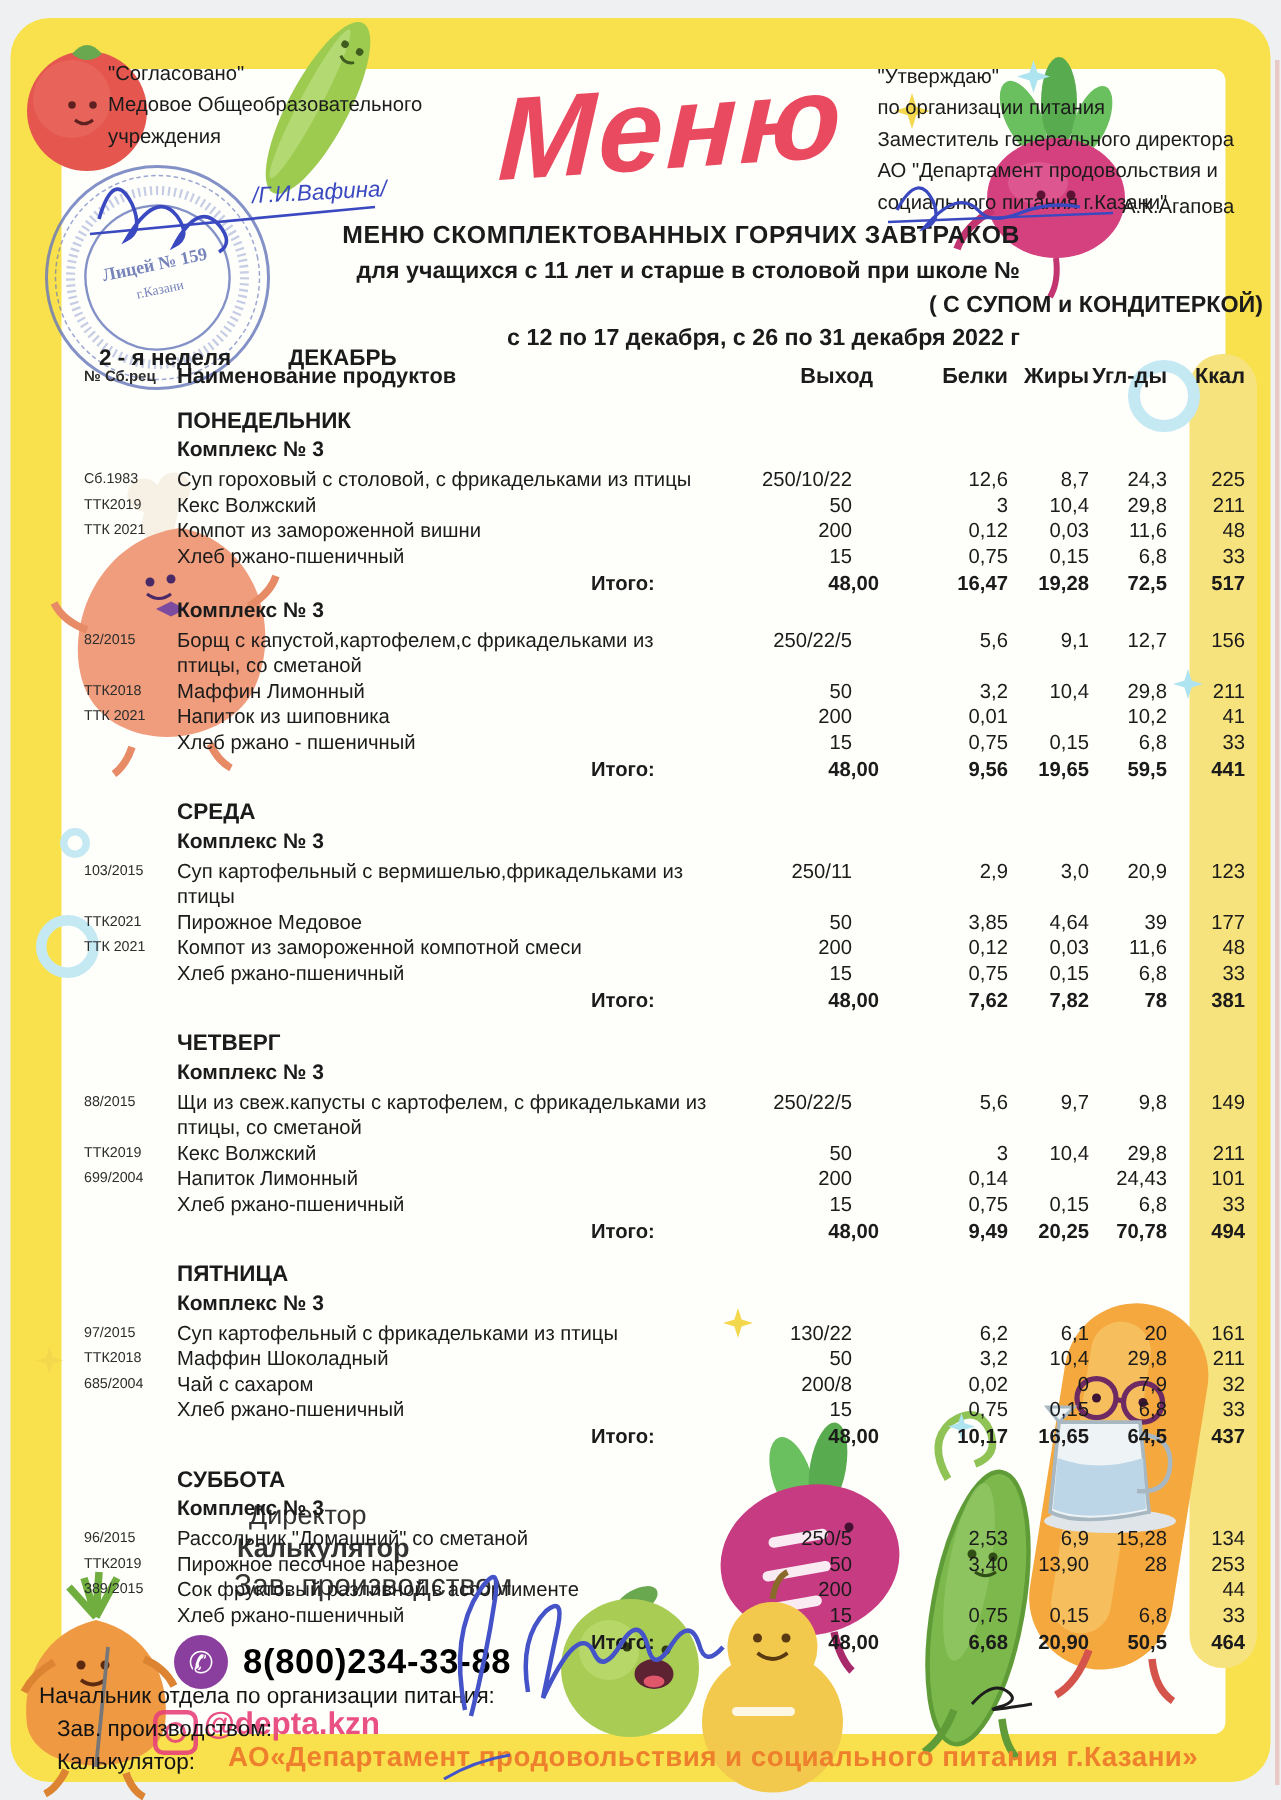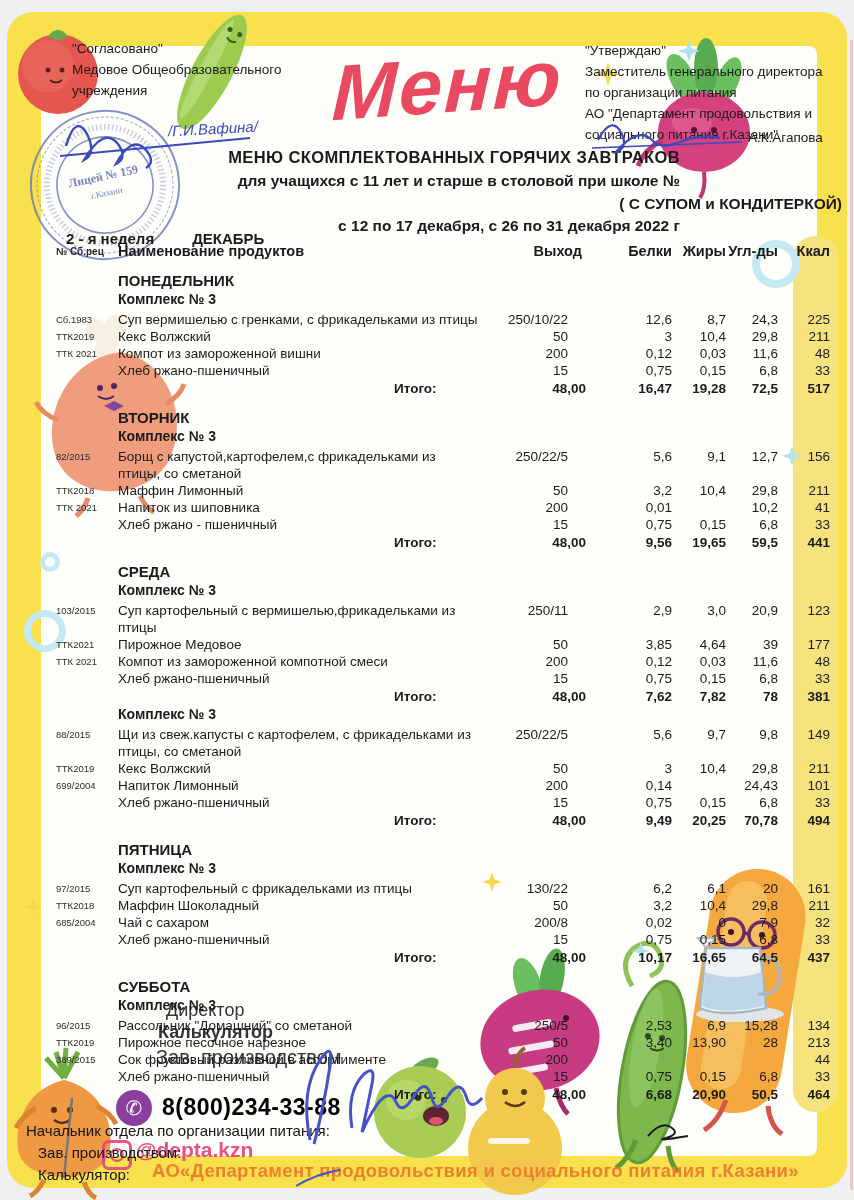--- a/index.html
+++ b/index.html
@@ -238,22 +238,22 @@
   <div>"Согласовано"</div>
   <div>Медовое Общеобразовательного</div>
   <div>учреждения</div>
 </div>
 <div class="abs sig-name" style="left:168px;top:120px">/Г.И.Вафина/</div>
 
 <div class="abs script-title" style="left:332px;top:40px">Меню</div>
 
 <div class="abs appr" style="left:585px;top:40px">
   <div>"Утверждаю"</div>
+  <div>по организации питания</div>
   <div>Заместитель генерального директора</div>
-  <div>по организации питания</div>
   <div>АО "Департамент продовольствия и</div>
   <div>социального питания г.Казани"</div>
 </div>
 <div class="abs" style="left:748px;top:130px;font-size:13.5px">А.К.Агапова</div>
 
 <div class="abs ctitle t1" style="top:148px">МЕНЮ  СКОМПЛЕКТОВАННЫХ  ГОРЯЧИХ ЗАВТРАКОВ</div>
 <div class="abs ctitle t2" style="top:172px">для  учащихся с 11 лет и старше  в   столовой при школе   №</div>
 <div class="abs t3" style="right:12px;top:195px;font-weight:bold">( С СУПОМ и КОНДИТЕРКОЙ)</div>
 <div class="abs ctitle t4" style="top:217px">с  12  по 17  декабря,  с  26  по 31 декабря  2022 г</div>
 
@@ -271,21 +271,21 @@
     <div class="c-f">Жиры</div>
     <div class="c-u">Угл-ды</div>
     <div class="c-k">Ккал</div>
   </div>
   <div id="menu-days">
       <div class="day-blockwrap">
         <div class="day-title">ПОНЕДЕЛЬНИК</div>
         <div class="complex">Комплекс № 3</div>
         <div class="t-row">
           <div class="c-code">Сб.1983</div>
-          <div class="c-name">Суп вермишелью с гренками, с фрикадельками из птицы</div>
+          <div class="c-name">Суп гороховый с столовой, с фрикадельками из птицы</div>
           <div class="c-out">250/10/22</div>
           <div></div>
           <div class="c-p">12,6</div>
           <div class="c-f">8,7</div>
           <div class="c-u">24,3</div>
           <div class="c-k">225</div>
         </div>
         <div class="t-row">
           <div class="c-code">ТТК2019</div>
           <div class="c-name">Кекс Волжский</div>
@@ -321,21 +321,20 @@
           <div class="lbl">Итого:</div>
           <div class="c-out">48,00</div>
           <div></div>
           <div class="c-p">16,47</div>
           <div class="c-f">19,28</div>
           <div class="c-u">72,5</div>
           <div class="c-k">517</div>
         </div>
       </div>
       <div class="day-blockwrap">
-        <div class="day-title">ВТОРНИК</div>
         <div class="complex">Комплекс № 3</div>
         <div class="t-row">
           <div class="c-code">82/2015</div>
           <div class="c-name">Борщ с капустой,картофелем,с фрикадельками  из птицы, со сметаной</div>
           <div class="c-out">250/22/5</div>
           <div></div>
           <div class="c-p">5,6</div>
           <div class="c-f">9,1</div>
           <div class="c-u">12,7</div>
           <div class="c-k">156</div>
@@ -429,20 +428,21 @@
           <div class="lbl">Итого:</div>
           <div class="c-out">48,00</div>
           <div></div>
           <div class="c-p">7,62</div>
           <div class="c-f">7,82</div>
           <div class="c-u">78</div>
           <div class="c-k">381</div>
         </div>
       </div>
       <div class="day-blockwrap">
+        <div class="day-title">ЧЕТВЕРГ</div>
         <div class="complex">Комплекс № 3</div>
         <div class="t-row">
           <div class="c-code">88/2015</div>
           <div class="c-name">Щи из свеж.капусты с картофелем, с фрикадельками из птицы, со сметаной</div>
           <div class="c-out">250/22/5</div>
           <div></div>
           <div class="c-p">5,6</div>
           <div class="c-f">9,7</div>
           <div class="c-u">9,8</div>
           <div class="c-k">149</div>
@@ -556,21 +556,21 @@
           <div class="c-k">134</div>
         </div>
         <div class="t-row">
           <div class="c-code">ТТК2019</div>
           <div class="c-name">Пирожное песочное нарезное</div>
           <div class="c-out">50</div>
           <div></div>
           <div class="c-p">3,40</div>
           <div class="c-f">13,90</div>
           <div class="c-u">28</div>
-          <div class="c-k">213</div>
+          <div class="c-k">253</div>
         </div>
         <div class="t-row">
           <div class="c-code">389/2015</div>
           <div class="c-name">Сок фруктовый разливной в ассортименте</div>
           <div class="c-out">200</div>
           <div></div>
           <div class="c-p"></div>
           <div class="c-f"></div>
           <div class="c-u"></div>
           <div class="c-k">44</div>

